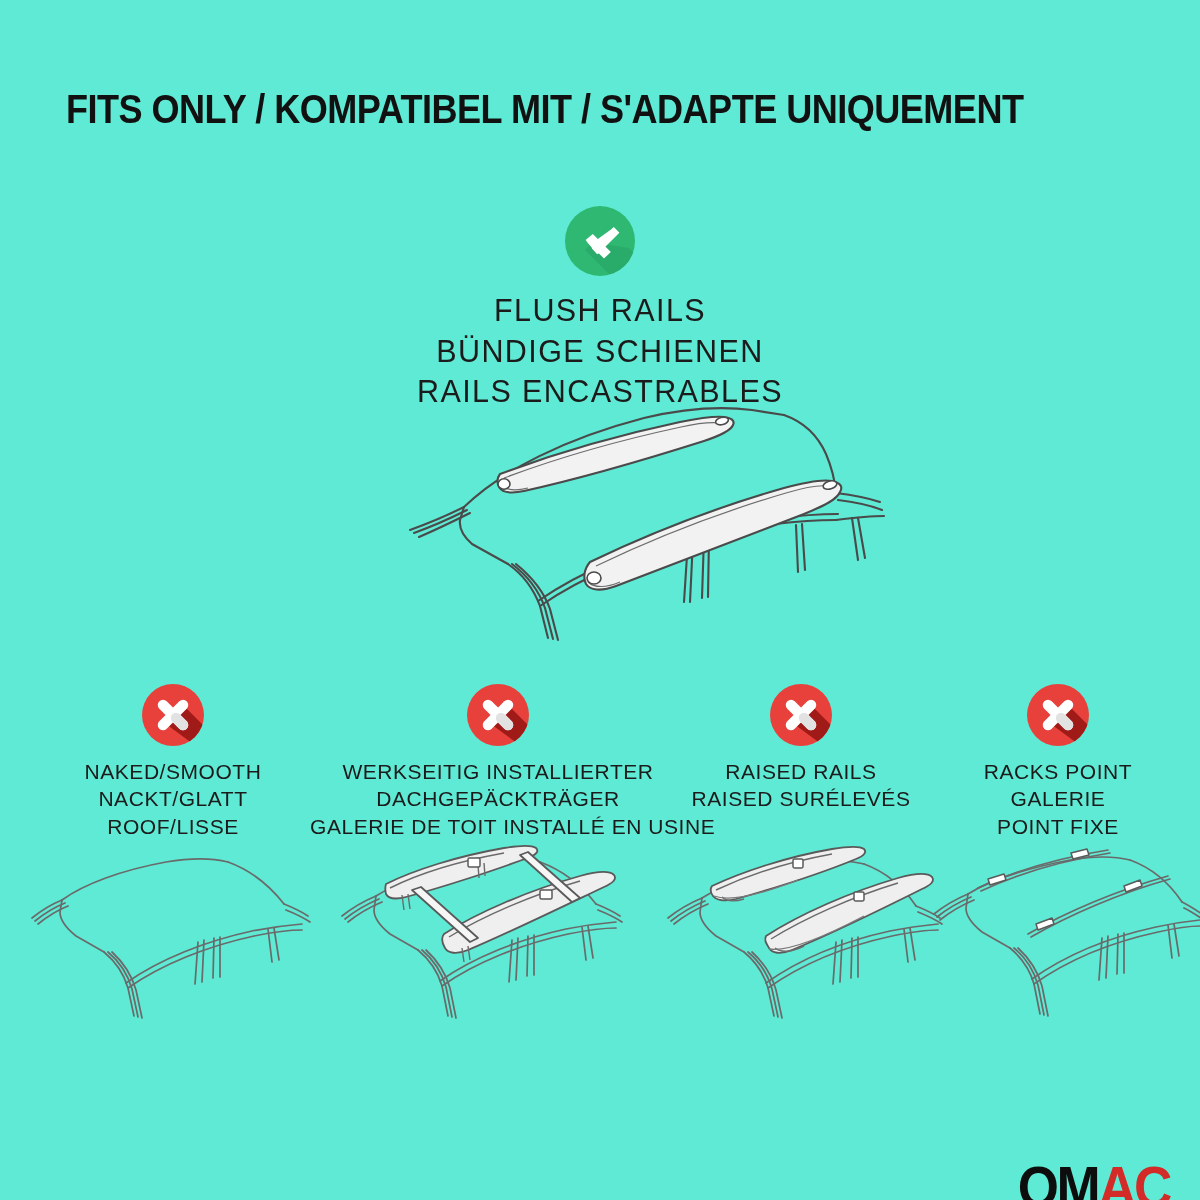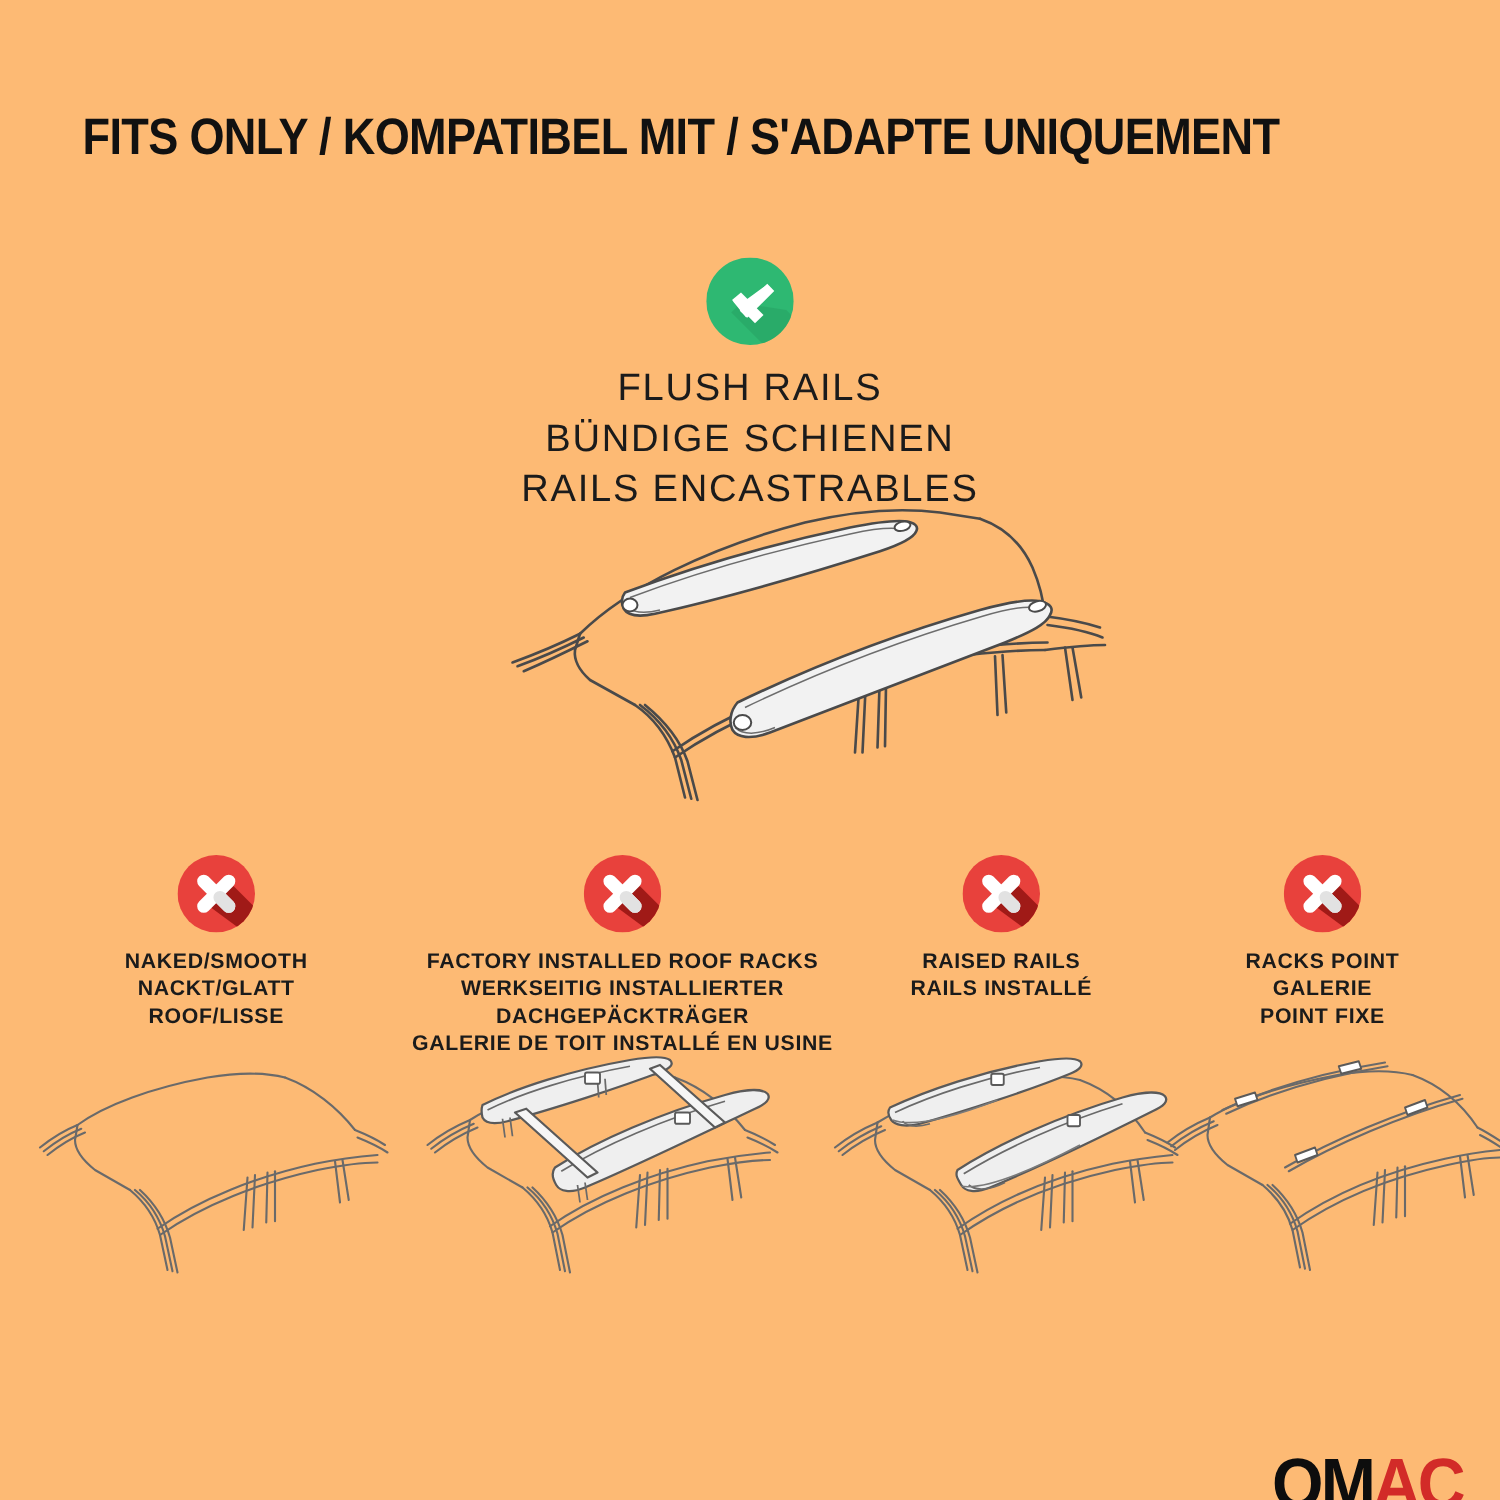--- a/index.html
+++ b/index.html
@@ -8,21 +8,21 @@
     background: #ffffff;
   }
   body {
     font-family: "Liberation Sans", sans-serif;
     -webkit-font-smoothing: antialiased;
   }
   #page {
     position: relative;
     width: 1200px;
     height: 1200px;
-    background: #fdba74;
+    background: #5eead4;
     overflow: hidden;
   }
 
   
   .headline {
     position: absolute;
     left: 66px;
     top: 88px;
     width: 1070px;
     font-size: 41px;
@@ -75,22 +75,22 @@
     text-align: center;
   }
   .col .x-icon-wrap {
     display: block;
     margin: 0 auto;
     width: 62px;
     height: 62px;
   }
   .col-caption {
     margin-top: 12px;
-    font-size: 17px;
-    font-weight: 700;
+    font-size: 21px;
+    font-weight: 400;
     letter-spacing: 0.55px;
     color: #1b1b1b;
     line-height: 1.3;
   }
   .col-caption div { white-space: nowrap; }
 
   .col-illustration {
     position: absolute;
     left: 0;
   }
@@ -275,21 +275,20 @@
           <path d="M33 22 L41 21 L72 52 L62 68 L24 40 L26 30 Z" fill="#a01a17"></path>
         </g>
         <g stroke="#ffffff" stroke-width="10.5" stroke-linecap="round">
           <line x1="21" y1="21" x2="41" y2="41"></line>
           <line x1="41" y1="21" x2="21" y2="41"></line>
         </g>
         <line x1="34" y1="34" x2="41" y2="41" stroke="#e2e2e2" stroke-width="10.5" stroke-linecap="round"></line>
       </svg>
     </span>
     <div class="col-caption">
-      <div>FACTORY INSTALLED ROOF RACKS</div>
       <div>WERKSEITIG INSTALLIERTER</div>
       <div>DACHGEPÄCKTRÄGER</div>
       <div>GALERIE DE TOIT INSTALLÉ EN USINE</div>
     </div>
     <div class="col-illustration" style="top:148px;left:8px;">
       <svg viewBox="0 0 330 210" width="330" height="210" aria-hidden="true">
         <g fill="none" stroke="#6a6a6a" stroke-width="1.7" stroke-linecap="round" stroke-linejoin="round">
 
           <path d="M58 64 C80 50 118 38 160 30 C184 26 206 26 222 30"></path>
           <path d="M222 30 C244 38 264 54 278 72"></path>
@@ -356,21 +355,21 @@
         </g>
         <g stroke="#ffffff" stroke-width="10.5" stroke-linecap="round">
           <line x1="21" y1="21" x2="41" y2="41"></line>
           <line x1="41" y1="21" x2="21" y2="41"></line>
         </g>
         <line x1="34" y1="34" x2="41" y2="41" stroke="#e2e2e2" stroke-width="10.5" stroke-linecap="round"></line>
       </svg>
     </span>
     <div class="col-caption">
       <div>RAISED RAILS</div>
-      <div>RAILS INSTALLÉ</div>
+      <div>RAISED SURÉLEVÉS</div>
     </div>
     <div class="col-illustration" style="top:148px;left:-14px;">
       <svg viewBox="0 0 300 200" width="300" height="200" aria-hidden="true">
         <g fill="none" stroke="#6a6a6a" stroke-width="1.7" stroke-linecap="round" stroke-linejoin="round">
           <path d="M52 66 C74 52 112 40 154 32 C178 28 198 28 214 32"></path>
           <path d="M214 32 C236 40 254 56 266 74"></path>
           <path d="M52 66 C40 71 28 78 18 86"></path>
           <path d="M55 69 C43 74 31 81 21 89"></path>
           <path d="M58 72 C46 77 34 84 24 92"></path>
           <path d="M52 66 L50 80 C50 88 56 96 66 104 L94 120"></path>

